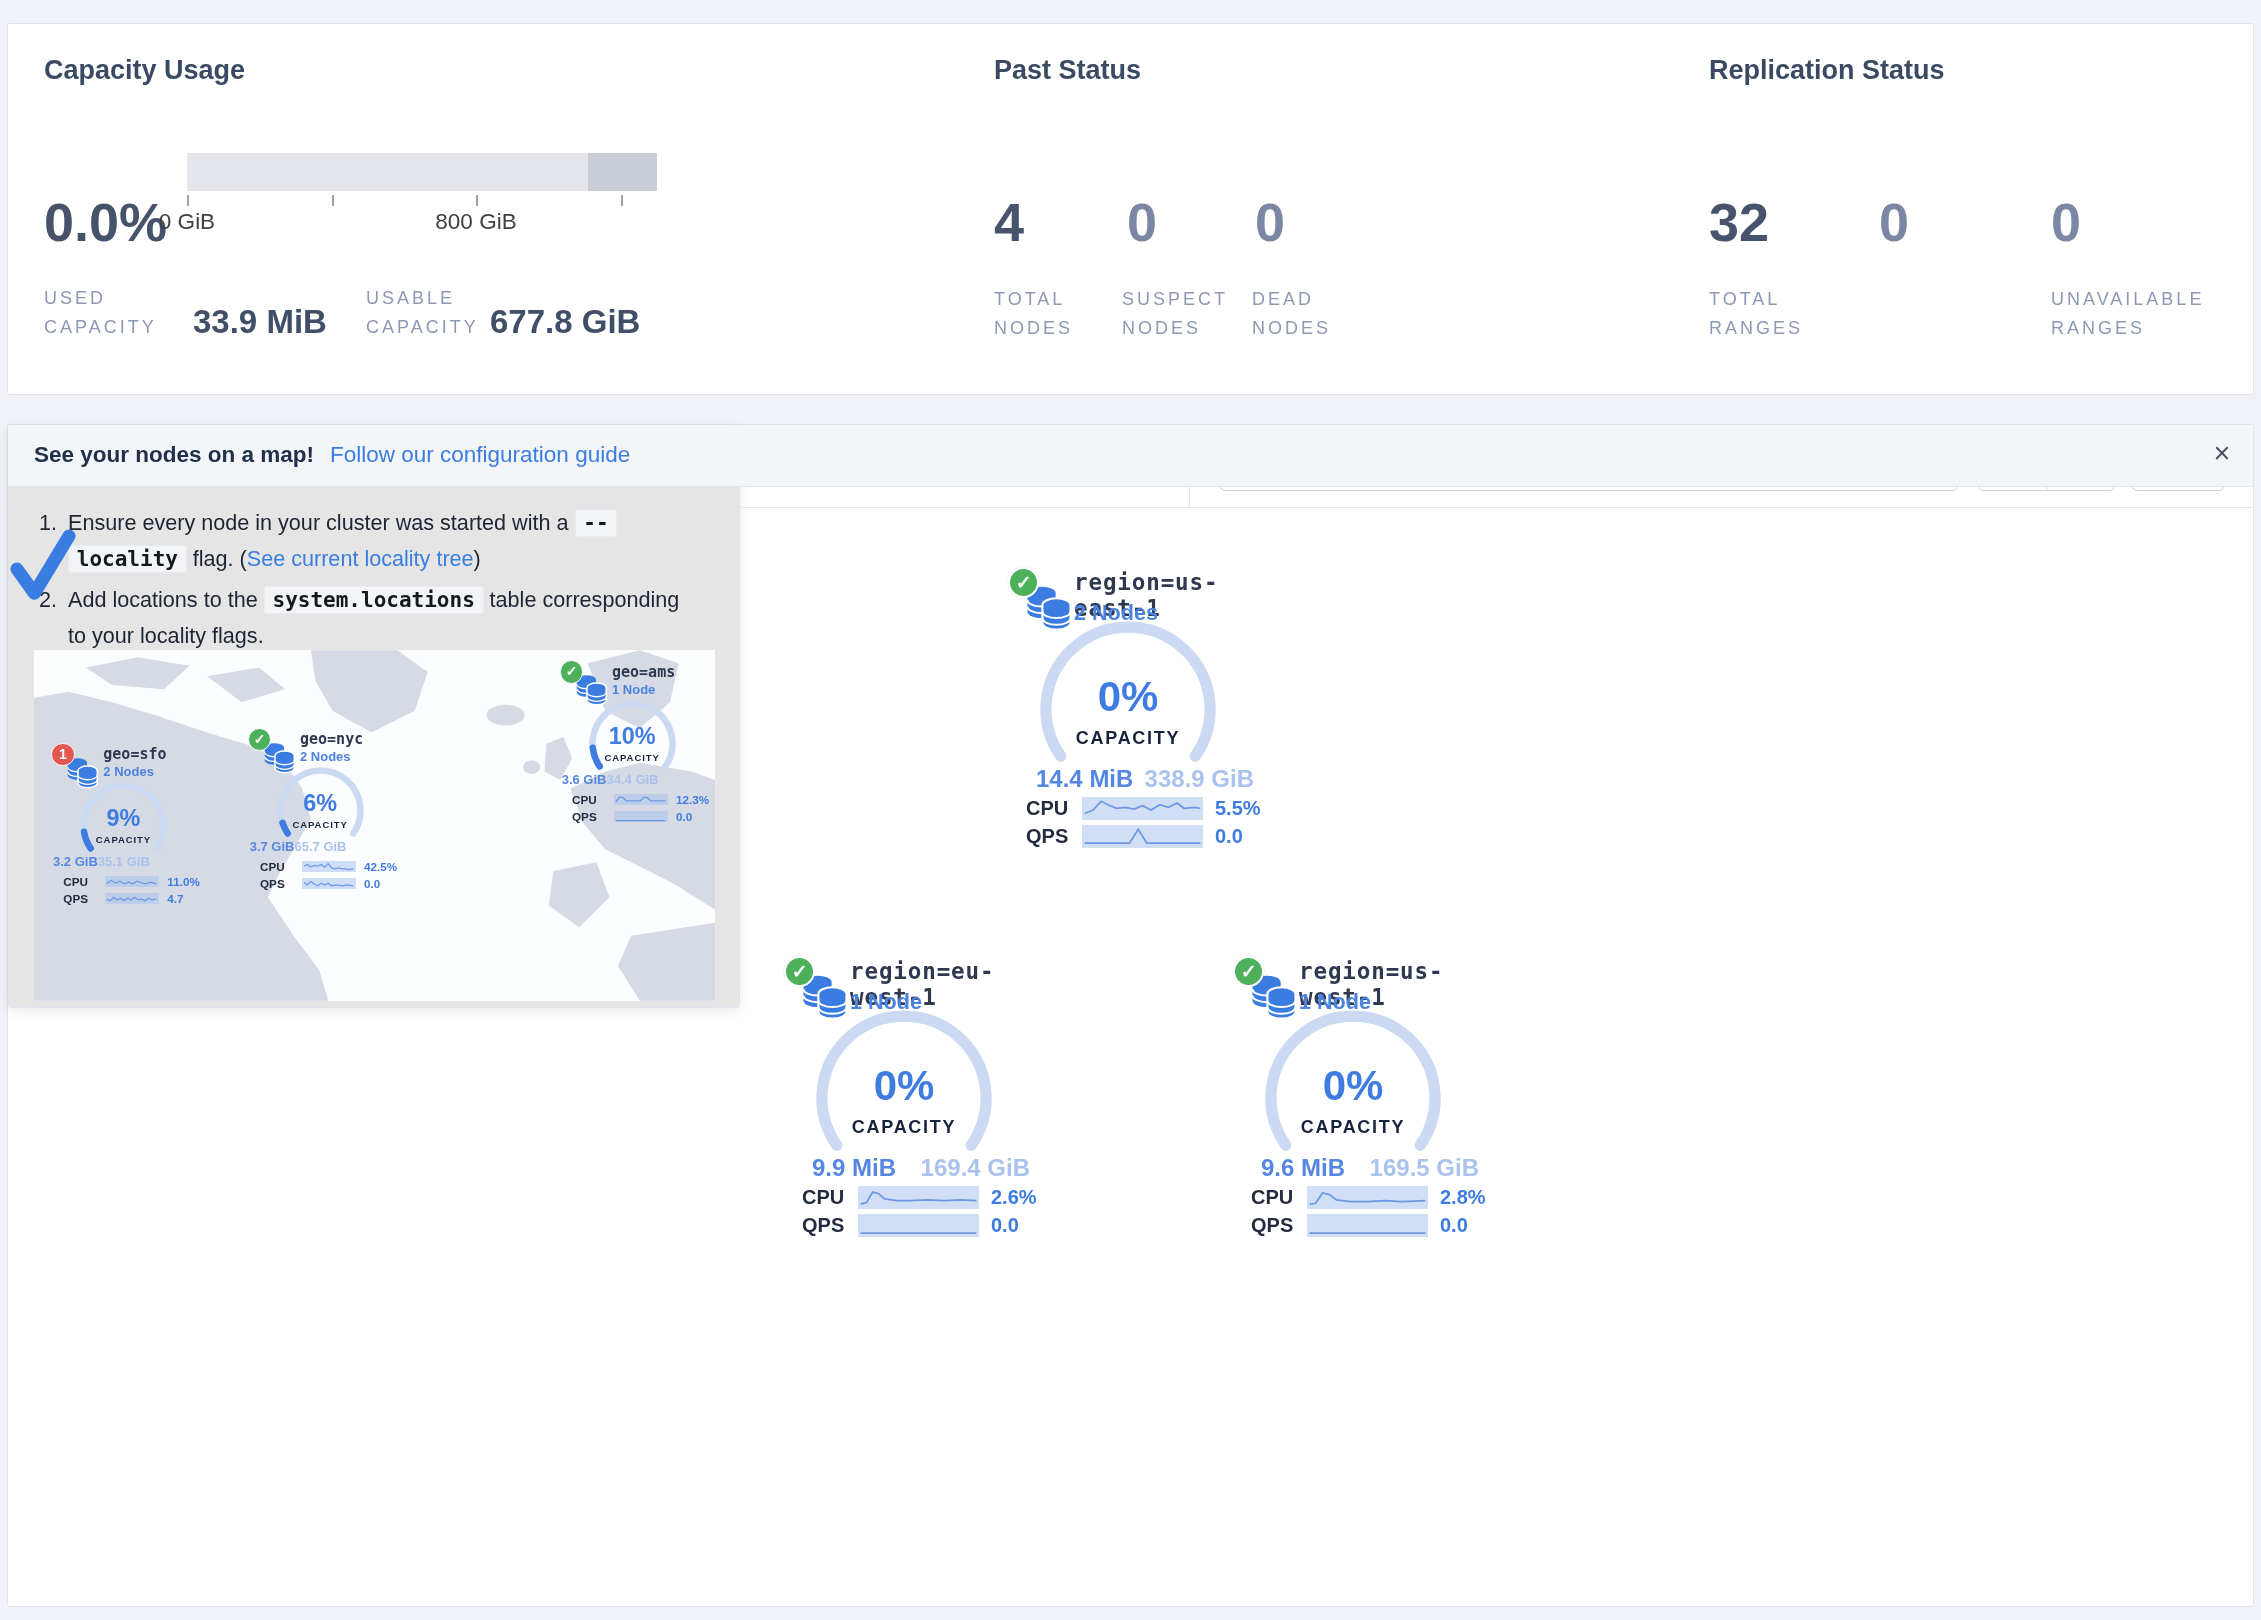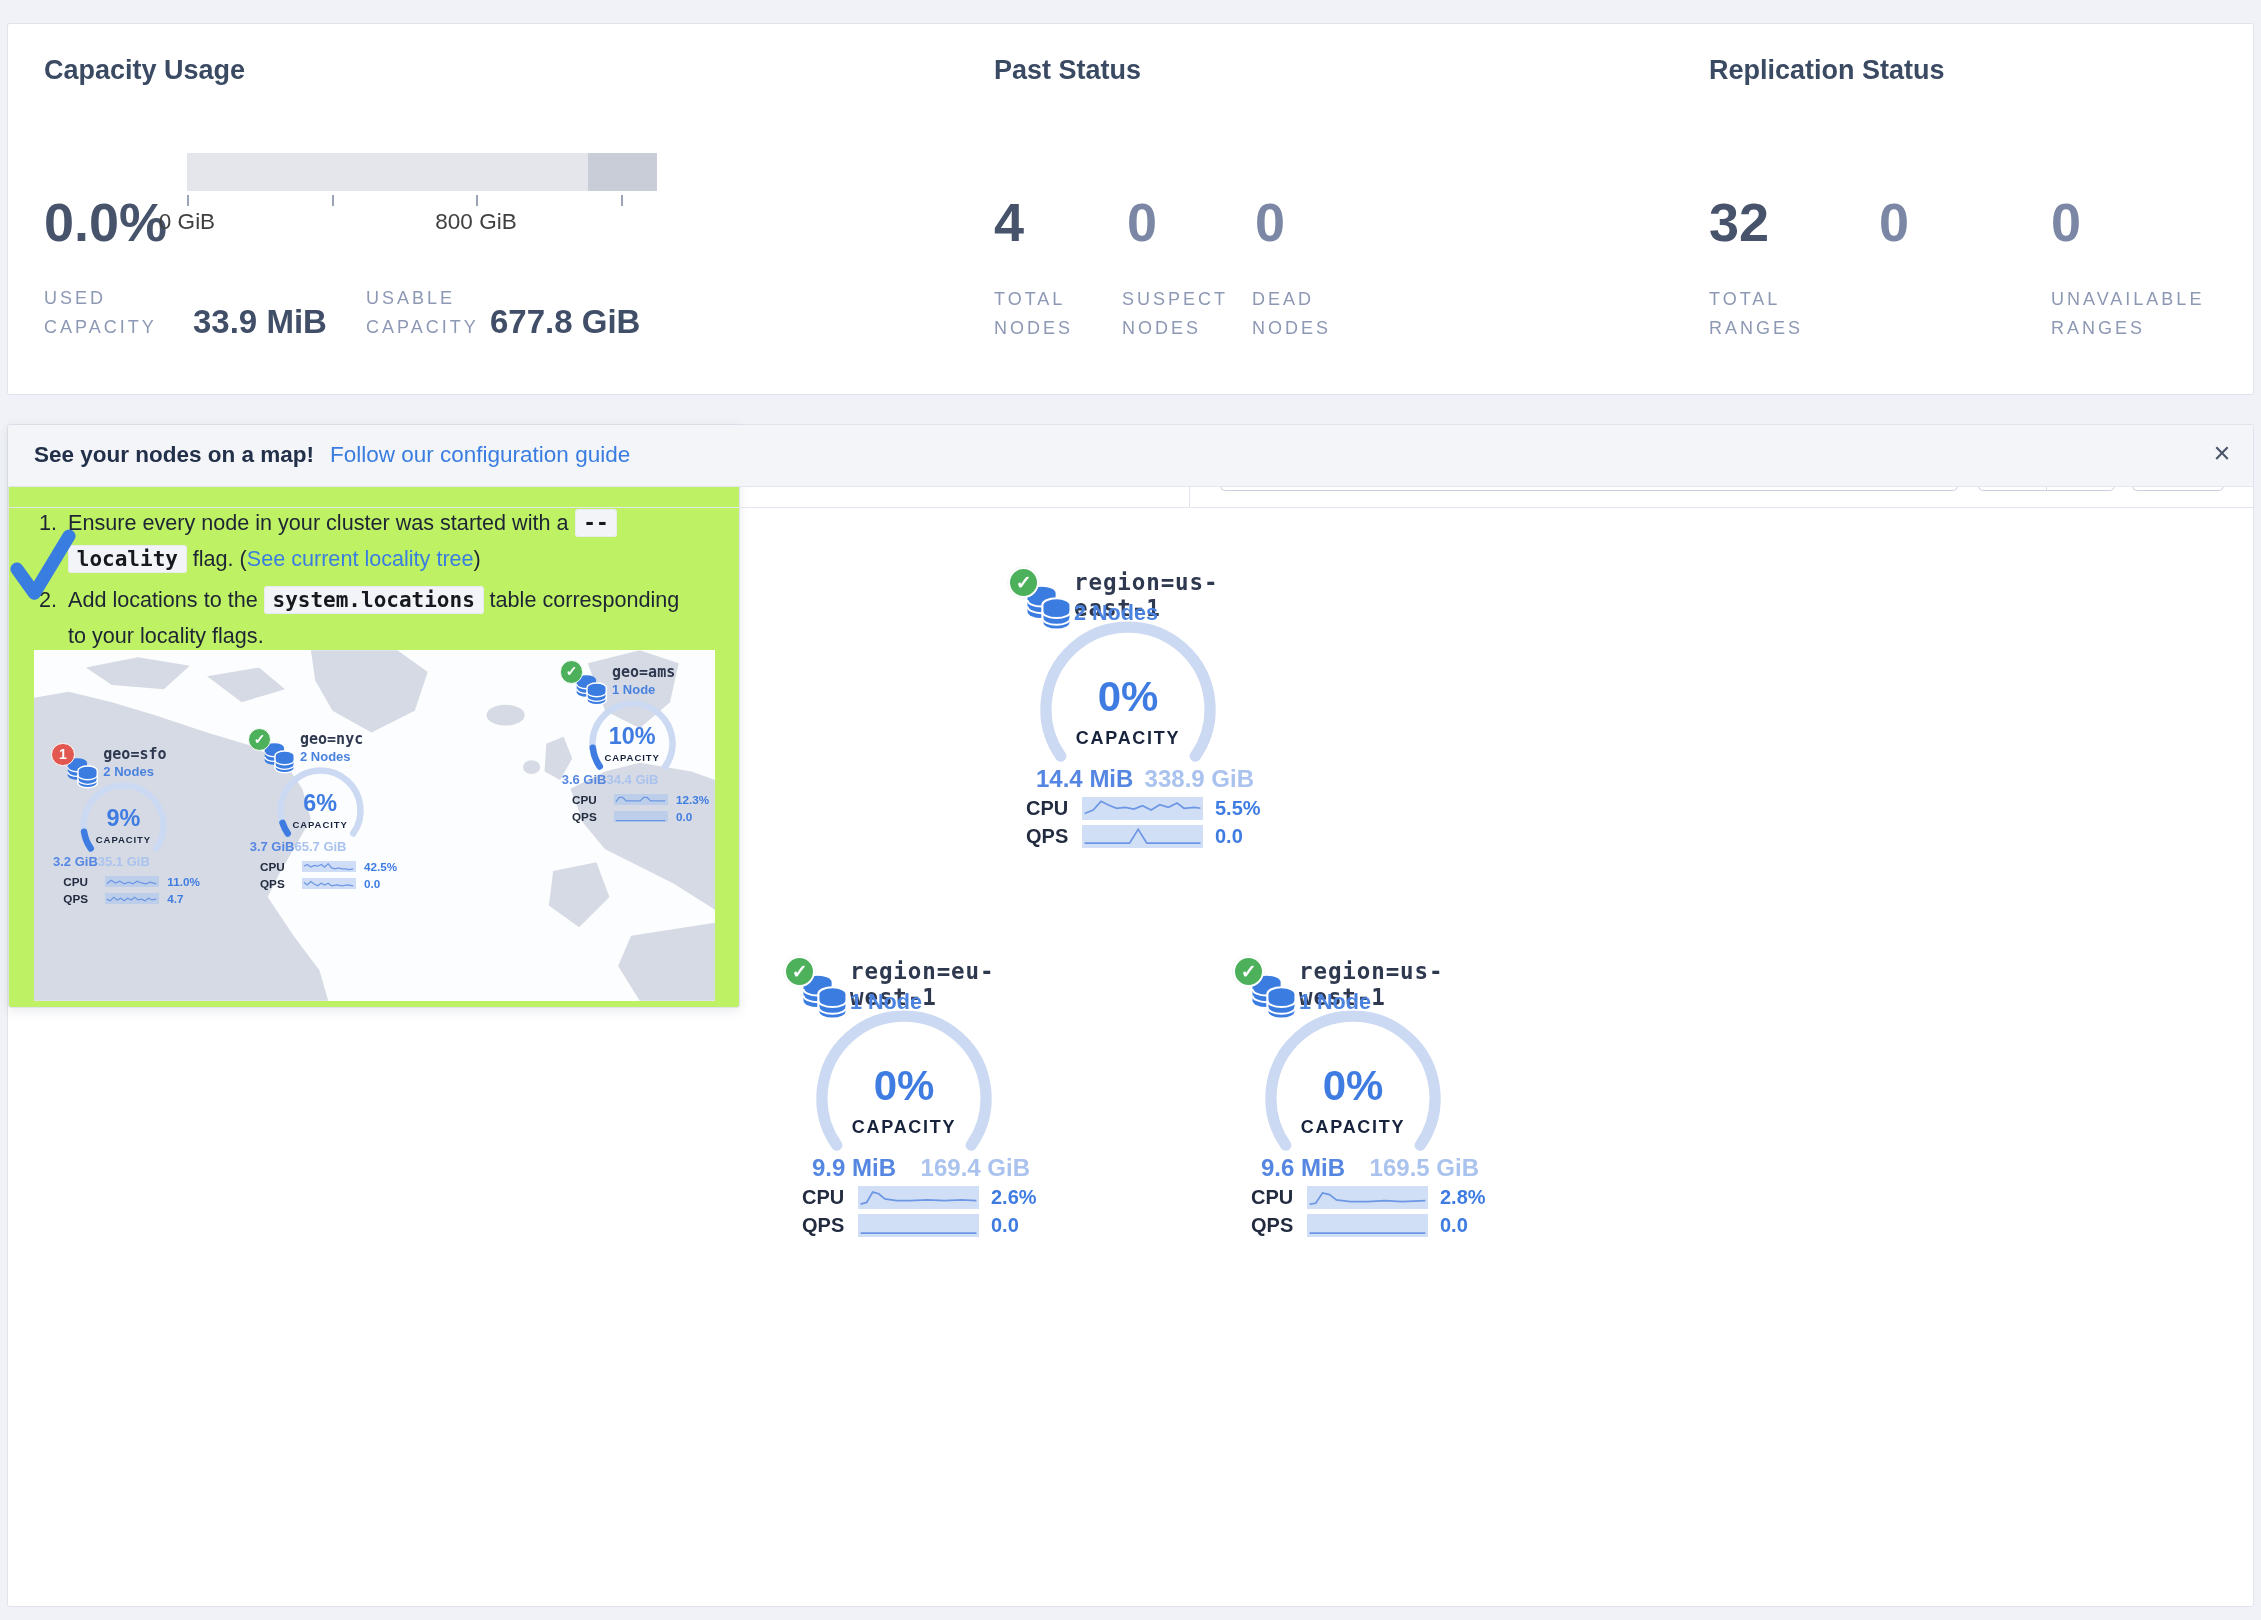--- a/index.html
+++ b/index.html
@@ -62,21 +62,21 @@
   .ng-cap { position:absolute; left:42px; top:166px; width:190px; text-align:center; font-size:18px; font-weight:700; color:#17233c; letter-spacing:1.7px; }
   .ng-values { position:absolute; left:45px; top:203px; width:218px; display:flex; justify-content:space-between; font-size:24px; font-weight:600; }
   .val-used { color:#5587e2; }
   .val-total { color:#aac3ee; }
   .metric-row { position:absolute; left:35px; height:23.4px; }
   .metric-label { position:absolute; left:0; top:0; font-size:20px; font-weight:700; color:#222b3f; }
   .spark { position:absolute; left:56px; top:0; background:rgba(170,196,238,0.55); }
   .metric-val { position:absolute; left:189px; top:0; font-size:20px; font-weight:700; color:#3f7ce2; }
 
   
-  #popup { left:1469px; top:128px; width:732px; height:583px; background:#bef264; border:0.9px solid #dfe2ec;
+  #popup { left:1469px; top:128px; width:732px; height:583px; background:#e5e5e5; border:0.9px solid #dfe2ec;
            border-radius:3.5px; box-shadow:0 2.6px 10.4px rgba(40,50,80,0.10); z-index:5; }
   #popup-header { position:absolute; left:0; top:0; width:100%; height:62px; background:#f3f5f9;
                   border-bottom:0.9px solid #e2e6ef; border-radius:3.5px 3.5px 0 0; }
   #popup-title { position:absolute; left:26px; top:17.3px; font-size:22.5px; font-weight:700; color:#22304a; }
   #popup-link { position:absolute; left:322px; top:17.3px; font-size:22.5px; color:#3a7de0; cursor:pointer; }
   #popup-close { position:absolute; right:22.5px; top:12px; font-size:29px; color:#4a5568; cursor:pointer; }
   #big-check { position:absolute; left:1.7px; top:104px; z-index:6; }
   .steps { position:absolute; left:31px; top:80px; width:675px; }
   .step { display:flex; margin-bottom:5.2px; font-size:21.6px; line-height:35px; color:#1d2433; }
   .step-num { width:29px; flex:none; }

